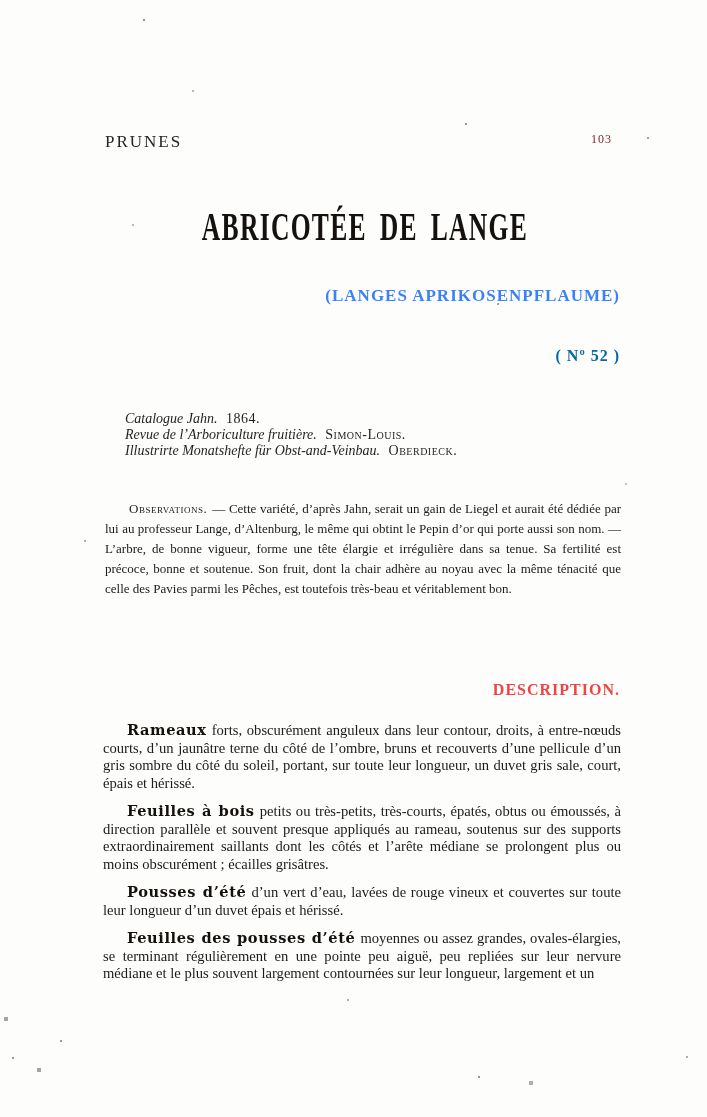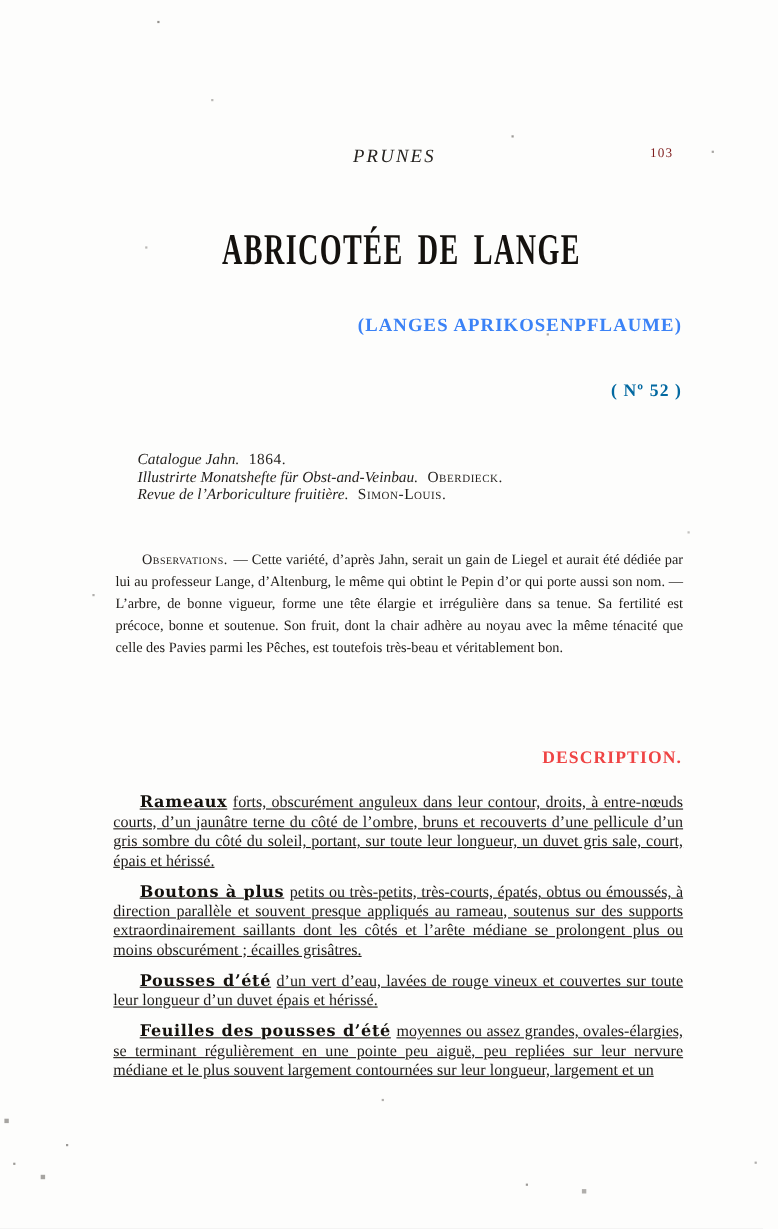--- a/index.html
+++ b/index.html
@@ -20,25 +20,23 @@
   
   .running-header {
     position: absolute;
     top: 132px;
     left: 105px;
     width: 507px;
     height: 20px;
   }
   .running-title {
     display: block;
-    text-align: center;
     font-size: 17px;
     letter-spacing: 2px;
     color: #262320;
-    font-style: italic;
   }
   .page-number {
     position: absolute;
     top: 0;
     right: 0;
     font-size: 12px;
     font-weight: normal;
     letter-spacing: 1px;
     color: #7f1d1d;
   }
@@ -122,21 +120,20 @@
     top: 721px;
     left: 103px;
     width: 518px;
     font-size: 14.6px;
     line-height: 17.5px;
     text-align: justify;
   }
   .desc-body p {
     margin: 0 0 10px 0;
     text-indent: 24px;
-    text-decoration: underline;
   }
   .para-lead {
     font-family: "DejaVu Serif", serif;
     font-weight: bold;
     letter-spacing: 0.6px;
     margin-right: 5px;
     color: #14110d;
   }
   
   .speckles {
@@ -182,41 +179,41 @@
   <div class="center-col subtitle">(LANGES APRIKOSENPFLAUME)</div>
 
   <div class="center-col series-number">( Nº 52 )</div>
 
   <div class="references">
     <div class="ref-line">
       <span class="ref-title">Catalogue Jahn.</span>
       <span class="ref-author">1864.</span>
     </div>
     <div class="ref-line">
+      <span class="ref-title">Revue de l’Arboriculture fruitière.</span>
+      <span class="ref-author">Simon-Louis.</span>
+    </div>
+    <div class="ref-line">
       <span class="ref-title">Illustrirte Monatshefte für Obst-and-Veinbau.</span>
       <span class="ref-author">Oberdieck.</span>
     </div>
-    <div class="ref-line">
-      <span class="ref-title">Revue de l’Arboriculture fruitière.</span>
-      <span class="ref-author">Simon-Louis.</span>
-    </div>
   </div>
 
   <p class="observations">
     <span class="obs-label">Observations.</span><span>— Cette variété, d’après Jahn, serait un gain de Liegel et aurait été dédiée par lui au professeur Lange, d’Altenburg, le même qui obtint le Pepin d’or qui porte aussi son nom. — L’arbre, de bonne vigueur, forme une tête élargie et irrégulière dans sa tenue. Sa fertilité est précoce, bonne et soutenue. Son fruit, dont la chair adhère au noyau avec la même ténacité que celle des Pavies parmi les Pêches, est toutefois très-beau et véritablement bon.</span>
   </p>
 
   <h2 class="center-col desc-heading">DESCRIPTION.</h2>
 
   <div class="desc-body">
     <p>
       <span class="para-lead">Rameaux</span><span>forts, obscurément anguleux dans leur contour, droits, à entre-nœuds courts, d’un jaunâtre terne du côté de l’ombre, bruns et recouverts d’une pellicule d’un gris sombre du côté du soleil, portant, sur toute leur longueur, un duvet gris sale, court, épais et hérissé.</span>
     </p>
     <p>
-      <span class="para-lead">Boutons à plus</span><span>petits ou très-petits, très-courts, épatés, obtus ou émoussés, à direction parallèle et souvent presque appliqués au rameau, soutenus sur des supports extraordinairement saillants dont les côtés et l’arête médiane se prolongent plus ou moins obscurément ; écailles grisâtres.</span>
+      <span class="para-lead">Feuilles à bois</span><span>petits ou très-petits, très-courts, épatés, obtus ou émoussés, à direction parallèle et souvent presque appliqués au rameau, soutenus sur des supports extraordinairement saillants dont les côtés et l’arête médiane se prolongent plus ou moins obscurément ; écailles grisâtres.</span>
     </p>
     <p>
       <span class="para-lead">Pousses d’été</span><span>d’un vert d’eau, lavées de rouge vineux et couvertes sur toute leur longueur d’un duvet épais et hérissé.</span>
     </p>
     <p>
       <span class="para-lead">Feuilles des pousses d’été</span><span>moyennes ou assez grandes, ovales-élargies, se terminant régulièrement en une pointe peu aiguë, peu repliées sur leur nervure médiane et le plus souvent largement contournées sur leur longueur, largement et un</span>
     </p>
   </div>
 
 </div>

